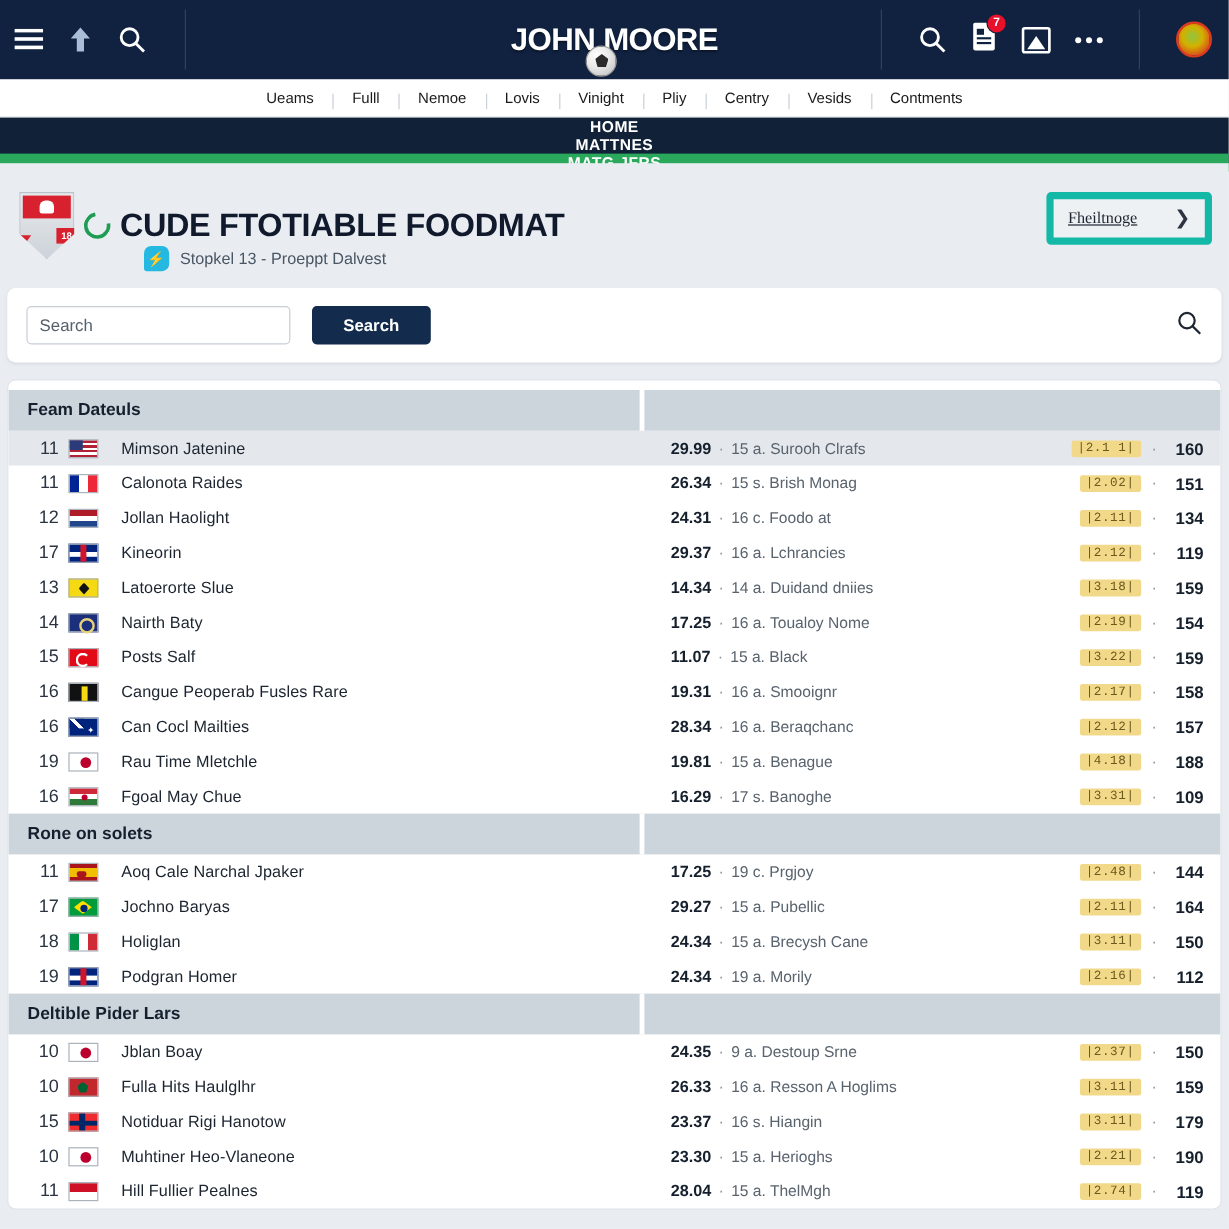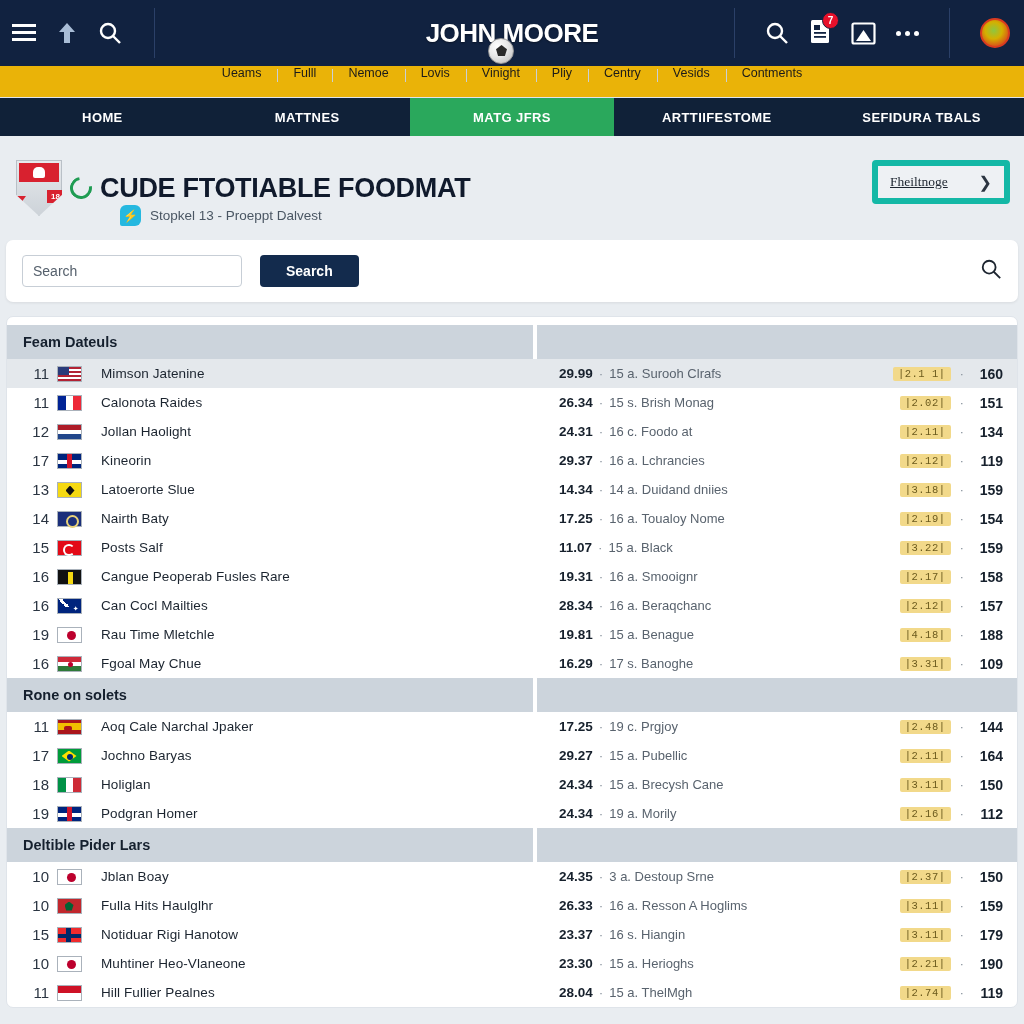--- a/index.html
+++ b/index.html
@@ -52,37 +52,37 @@
   .dots { display: flex; gap: 4px; }
   .dots span { width: 5px; height: 5px; border-radius: 50%; background: #fff; }
   .avatar {
     width: 30px; height: 30px; border-radius: 50%;
     background: radial-gradient(circle at 45% 40%, #8ec63f 0%, #d4b000 40%, #d93b20 85%);
     border: 2px solid #d93b20;
   }
 
   
   .subnav {
-    height: 32px; background: #eab308;
-    display: flex; justify-content: center;
+    height: 32px; background: #ffffff;
+    display: flex; align-items: center; justify-content: center;
     gap: 0; border-bottom: 1px solid #dfe4ea;
   }
   .subnav-item {
     font-size: 12.5px; color: #1a1a1a; padding: 0 16px;
     position: relative; cursor: pointer; white-space: nowrap;
   }
   .subnav-item + .subnav-item::before {
     content: ''; position: absolute; left: 0; top: 3px;
     width: 1px; height: 13px; background: #c9d0d8;
   }
 
   
   .mainnav {
     height: 38px; background: #102138;
-    display: flex; align-items: stretch;
+    display: flex; align-items: stretch; flex-direction: column;
   }
   .nav-tab {
     flex: 1; display: flex; align-items: center; justify-content: center;
     color: #fff; font-size: 13px; font-weight: bold; letter-spacing: .4px;
     cursor: pointer; white-space: nowrap;
   }
   .nav-tab.active { background: #2aa85c; }
 
   
   .titlearea {
@@ -631,21 +631,21 @@
         </div>
         <div class="row">
           <div class="c-rank">10</div>
           <div class="c-flag">
             <span class="flag fl-jp"></span>
           </div>
           <div class="c-name">Jblan Boay</div>
           <div class="c-mid">
             <span class="mid-num">24.35</span>
             <span class="mid-dot">·</span>
-            <span class="mid-txt">3 a. Destoup Srne</span>
+            <span class="mid-txt">9 a. Destoup Srne</span>
           </div>
           <div class="c-right">
             <span class="chip">|2.37|</span>
             <span class="mid-dot">·</span>
             <span class="c-score">150</span>
           </div>
         </div>
         <div class="row">
           <div class="c-rank">10</div>
           <div class="c-flag">

